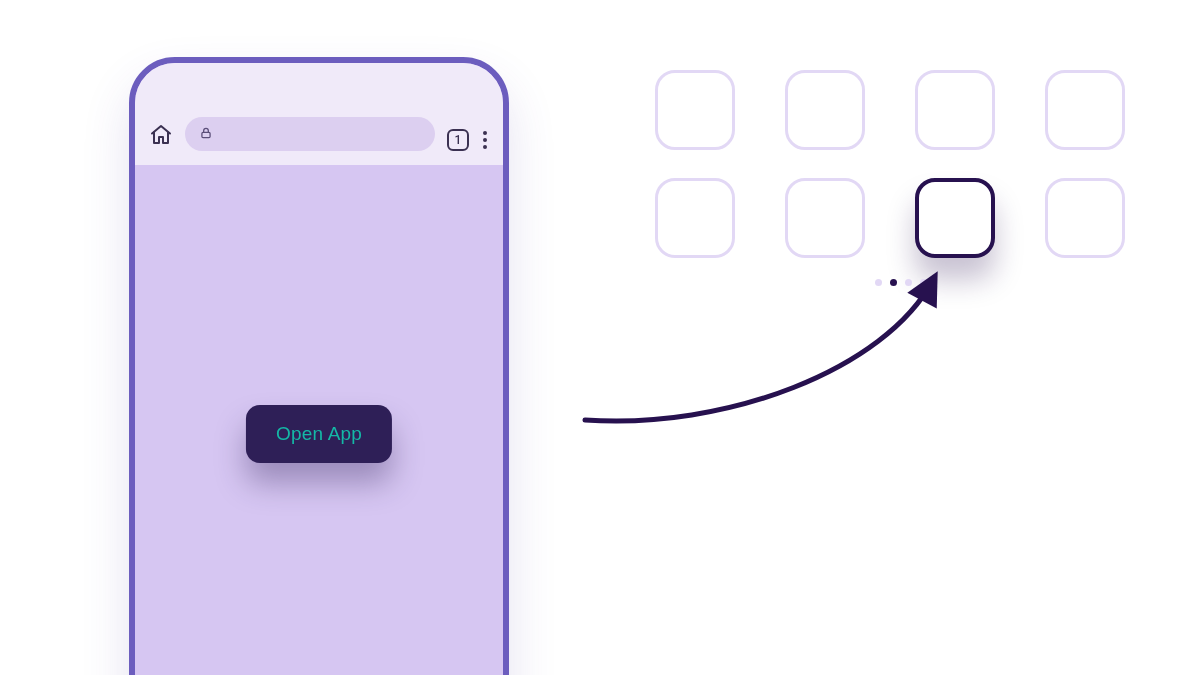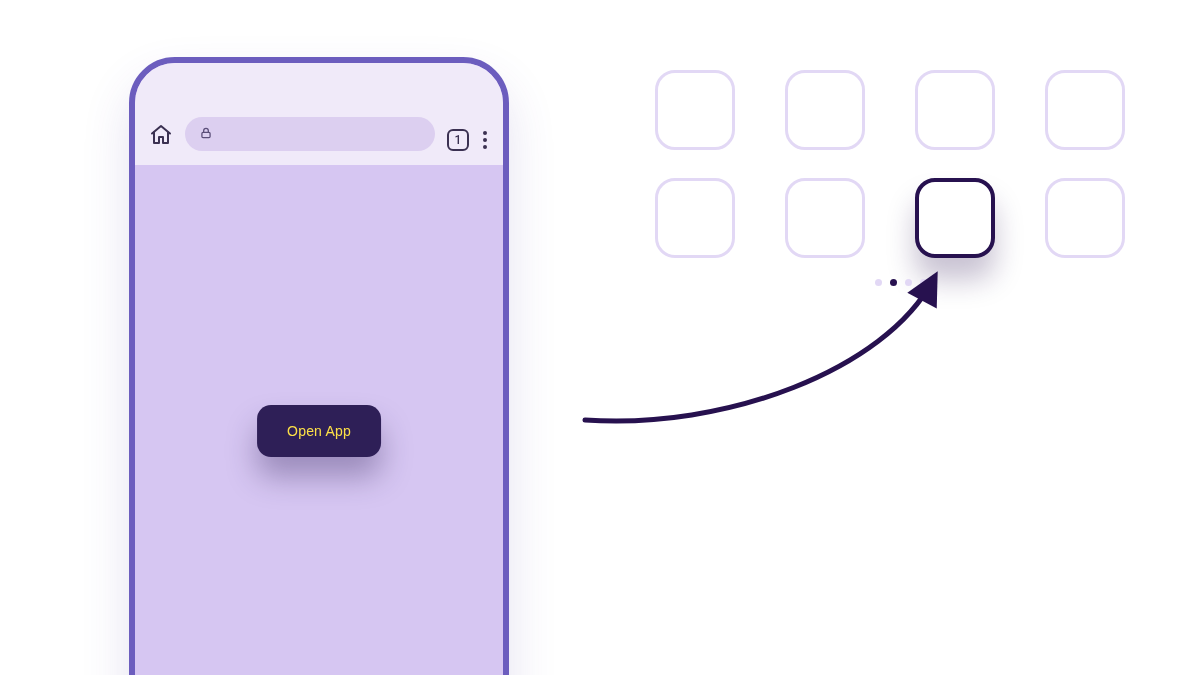--- a/index.html
+++ b/index.html
@@ -62,25 +62,25 @@
     position: relative;
     height: calc(100% - 102px);
     background: #d6c6f2;
   }
   .open-button {
     position: absolute;
     left: 50%;
     top: 240px;
     transform: translateX(-50%);
     background: #2e1f57;
-    color: #fde047;
+    color: #14b8a6;
     border: none;
     border-radius: 14px;
     padding: 18px 30px;
-    font-size: 14px;
+    font-size: 19px;
     font-weight: 400;
     letter-spacing: 0.2px;
     box-shadow: 0 20px 30px rgba(46,31,87,0.35);
     cursor: pointer;
   }
 
   
   .app-grid {
     position: absolute;
     left: 655px;

